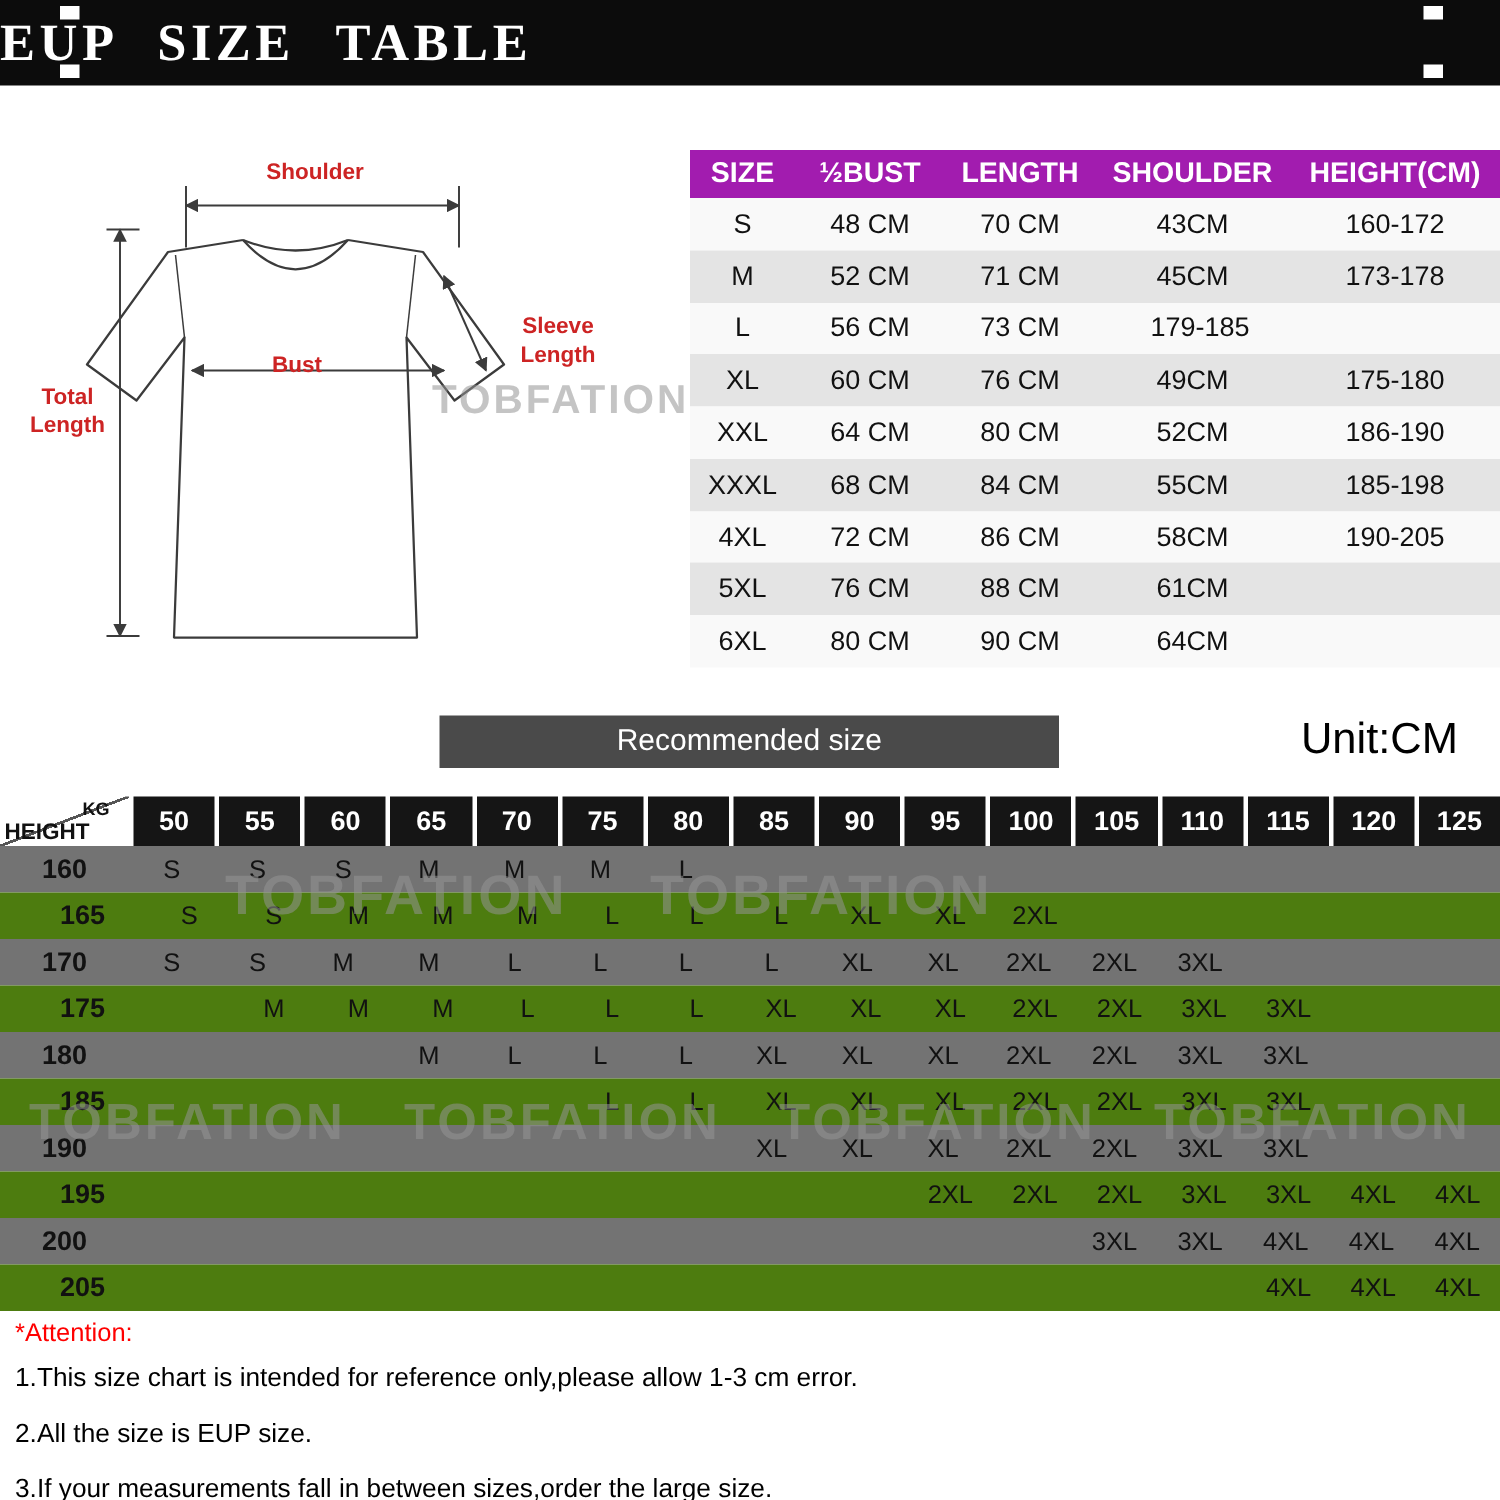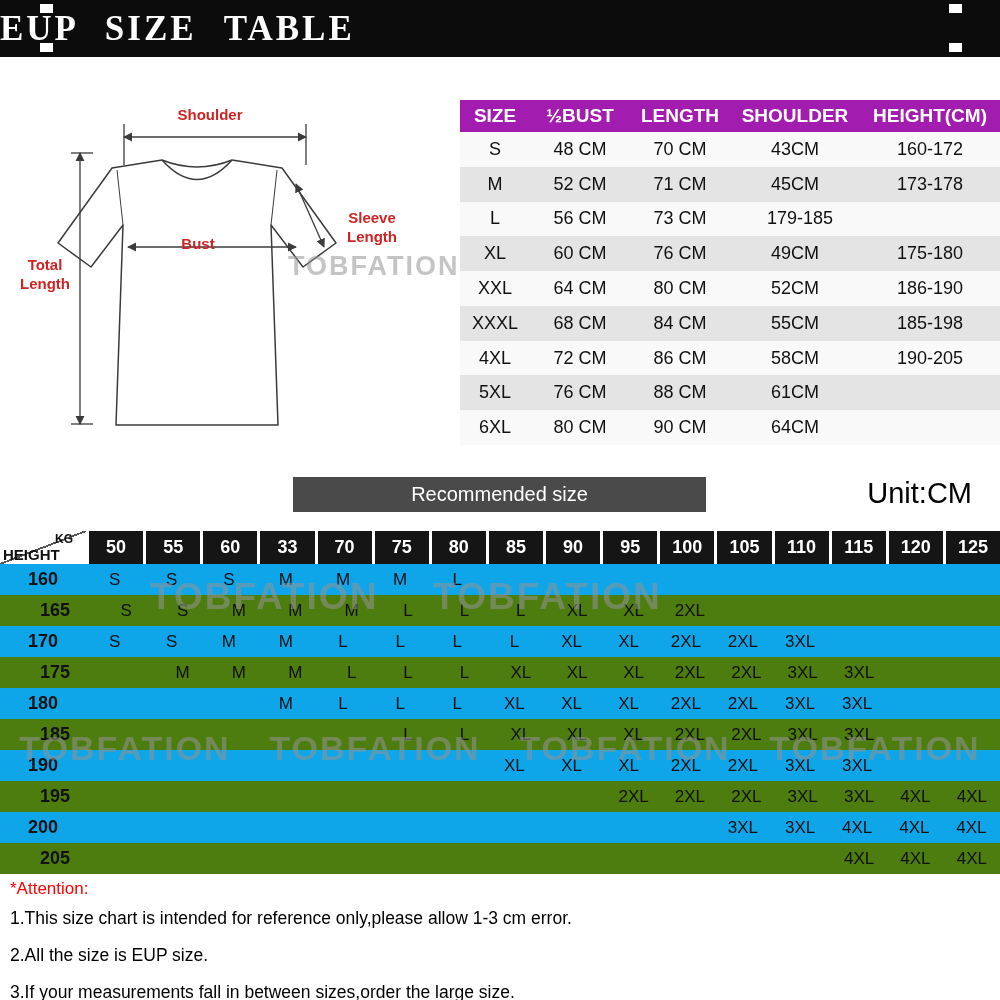--- a/index.html
+++ b/index.html
@@ -42,21 +42,21 @@
   
   .matrix{position:absolute;left:0;top:531px;width:1000px;}
   .m-head{display:flex;height:33px;background:#fff;}
   .m-corner{width:86px;flex:none;position:relative;background:#fff;
             background-image:linear-gradient(to bottom right,transparent 48.5%,#555 48.5%,#555 51.5%,transparent 51.5%);}
   .m-corner .kg{position:absolute;right:13px;top:1px;font-size:12px;font-weight:700;}
   .m-corner .hgt{position:absolute;left:3px;bottom:1px;font-size:15px;font-weight:700;}
   .m-headcells{flex:1;display:flex;gap:3px;margin-left:3px;}
   .m-hc{flex:1;background:#151515;color:#fff;font-size:18px;font-weight:700;
         display:flex;align-items:center;justify-content:center;}
-  .m-row{display:flex;height:31px;background:#0ea5e9;font-size:17px;font-weight:500;}
+  .m-row{display:flex;height:31px;background:#737373;font-size:17px;font-weight:500;}
   .m-row.alt{background:#4d7c0f;padding-left:12px;}
   .m-hcell{width:86px;flex:none;display:flex;align-items:center;justify-content:center;
            font-size:18px;font-weight:600;}
   .m-cell{flex:1;display:flex;align-items:center;justify-content:center;}
 
   .wm-mat1{position:absolute;left:150px;top:576px;width:545px;display:flex;gap:55px;font-size:37px;z-index:10;}
   .wm-mat2{position:absolute;left:0;top:729px;width:1000px;display:flex;justify-content:space-around;font-size:34px;z-index:10;}
 
   
   .attention{position:absolute;left:10px;top:879px;width:980px;font-size:17px;}
@@ -194,21 +194,21 @@
   <div class="matrix">
     <div class="m-head">
       <div class="m-corner">
         <span class="kg">KG</span>
         <span class="hgt">HEIGHT</span>
       </div>
       <div class="m-headcells">
           <div class="m-hc">50</div>
           <div class="m-hc">55</div>
           <div class="m-hc">60</div>
-          <div class="m-hc">33</div>
+          <div class="m-hc">65</div>
           <div class="m-hc">70</div>
           <div class="m-hc">75</div>
           <div class="m-hc">80</div>
           <div class="m-hc">85</div>
           <div class="m-hc">90</div>
           <div class="m-hc">95</div>
           <div class="m-hc">100</div>
           <div class="m-hc">105</div>
           <div class="m-hc">110</div>
           <div class="m-hc">115</div>

